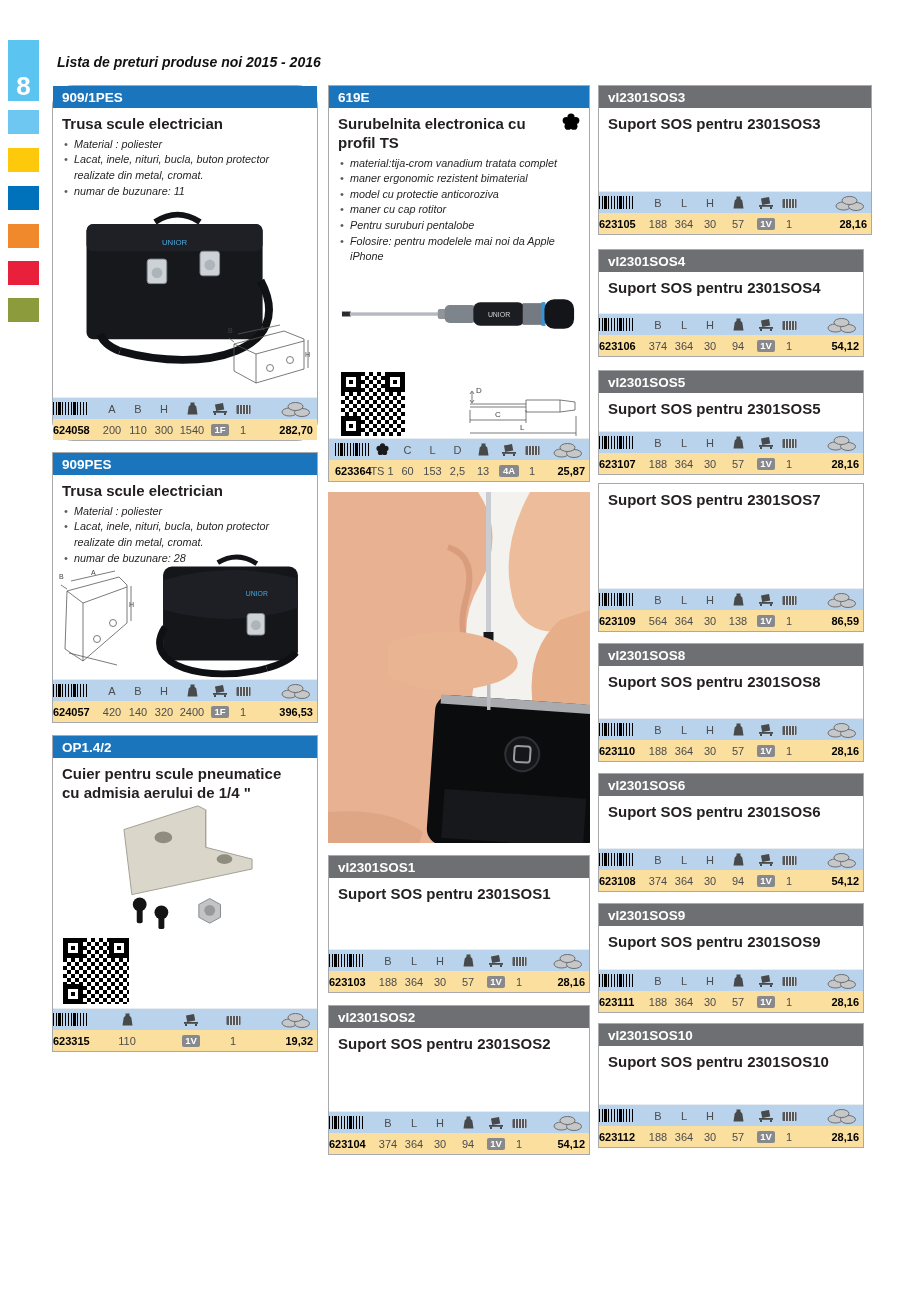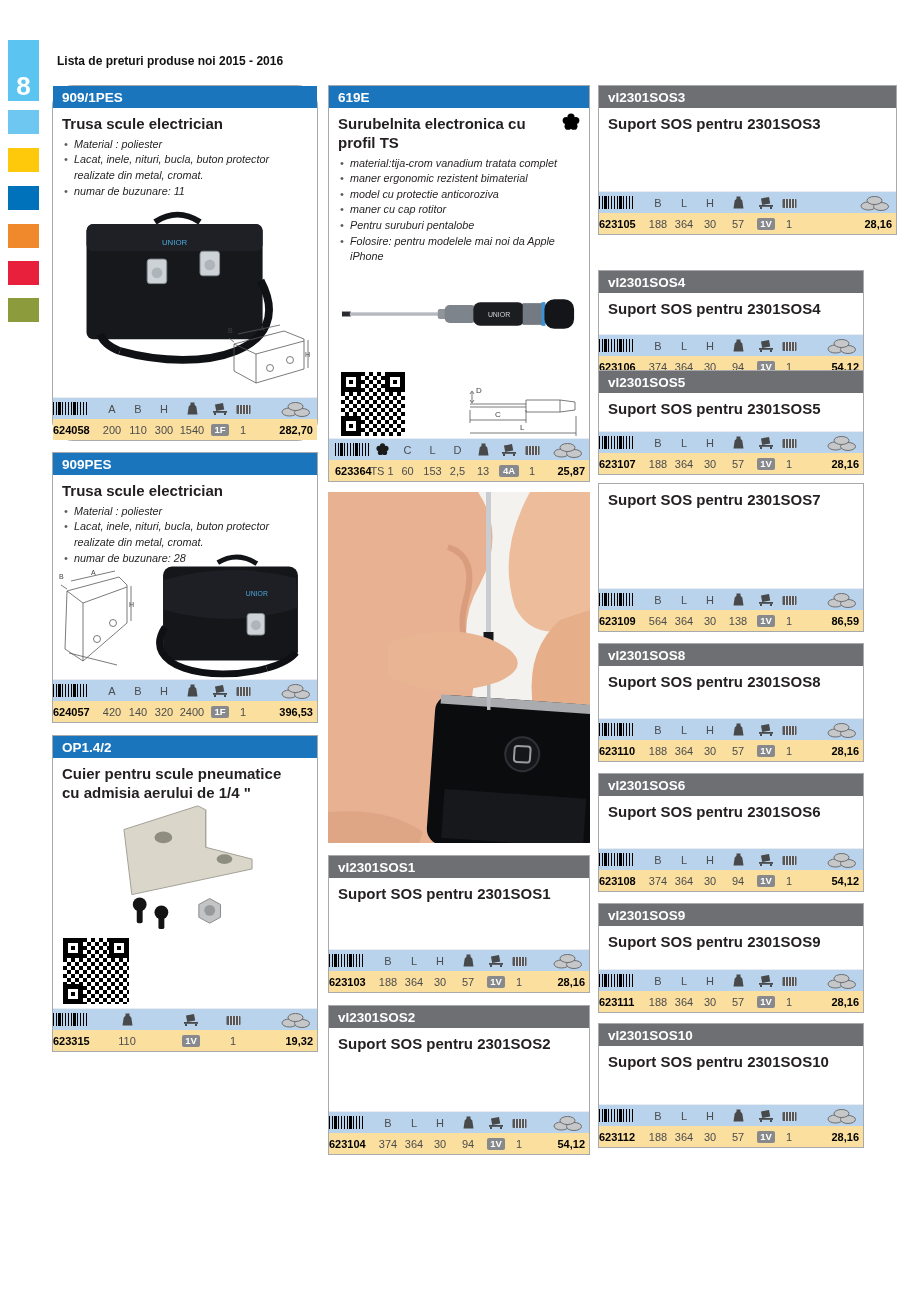--- a/index.html
+++ b/index.html
@@ -5,21 +5,21 @@
   html,body{margin:0;padding:0;}
   body{
     width:920px;height:1301px;position:relative;background:#ffffff;
     font-family:"Liberation Sans",sans-serif;color:#231f20;overflow:hidden;
   }
   
   .sq{position:absolute;left:8px;width:31px;height:24px;}
   .sq-page{height:61px;display:flex;align-items:flex-end;justify-content:center;
     color:#fff;font-size:26px;font-weight:bold;line-height:1;padding-bottom:2px;box-sizing:border-box;}
   
-  .page-header{position:absolute;left:57px;top:54px;font-size:12px;font-weight:bold;color:#111;}
+  .page-header{position:absolute;left:57px;top:54px;font-size:14px;font-weight:bold;font-style:italic;color:#111;}
   
   .card{position:absolute;background:#fff;border:1px solid #a7a9ac;box-sizing:border-box;}
   .chead{height:22px;display:flex;align-items:center;padding-left:9px;color:#fff;font-weight:bold;font-size:13.5px;}
   .chead.blue{background:#1b75bc;}
   .chead.gray{background:#6e6f72;}
   .ctitle{font-weight:bold;font-size:15px;color:#231f20;margin:7px 10px 3px 9px;line-height:1.25;}
   .bullets{margin:3px 0 0 0;padding:0 8px 0 21px;list-style:none;}
   .bullets li{position:relative;font-style:italic;font-size:10.8px;line-height:1.45;color:#231f20;}
   .bullets li::before{content:"\2022";position:absolute;left:-10px;color:#58595b;}
   
@@ -514,21 +514,21 @@
       <div class="cell w26">364</div>
       <div class="cell w26">30</div>
       <div class="cell w30">94</div>
       <div class="cell w26"><span class="badge">1V</span></div>
       <div class="cell w20">1</div>
       <div class="cell pricecell">54,12</div>
     </div>
   </div>
 </div>
 
-<div class="card" style="left:598px;top:85px;width:299px;height:150px;">
+<div class="card" style="left:598px;top:85px;width:274px;height:150px;">
   <div class="chead gray">
       <span>vl2301SOS3</span>
     </div>
   <div class="ctitle">Suport SOS pentru 2301SOS3</div>
   <div class="ptable t8">
     <div class="tr thead">
       <div class="cell w-art"><span class="barcode"></span></div>
       <div class="cell w26">B</div>
       <div class="cell w26">L</div>
       <div class="cell w26">H</div>
@@ -561,21 +561,21 @@
       <div class="cell w26">364</div>
       <div class="cell w26">30</div>
       <div class="cell w30">57</div>
       <div class="cell w26"><span class="badge">1V</span></div>
       <div class="cell w20">1</div>
       <div class="cell pricecell">28,16</div>
     </div>
   </div>
 </div>
 
-<div class="card" style="left:598px;top:249px;width:266px;height:108px;margin-top:21px;">
+<div class="card" style="left:598px;top:249px;width:266px;height:108px;">
   <div class="chead gray">
       <span>vl2301SOS4</span>
     </div>
   <div class="ctitle">Suport SOS pentru 2301SOS4</div>
   <div class="ptable t8">
     <div class="tr thead">
       <div class="cell w-art"><span class="barcode"></span></div>
       <div class="cell w26">B</div>
       <div class="cell w26">L</div>
       <div class="cell w26">H</div>

